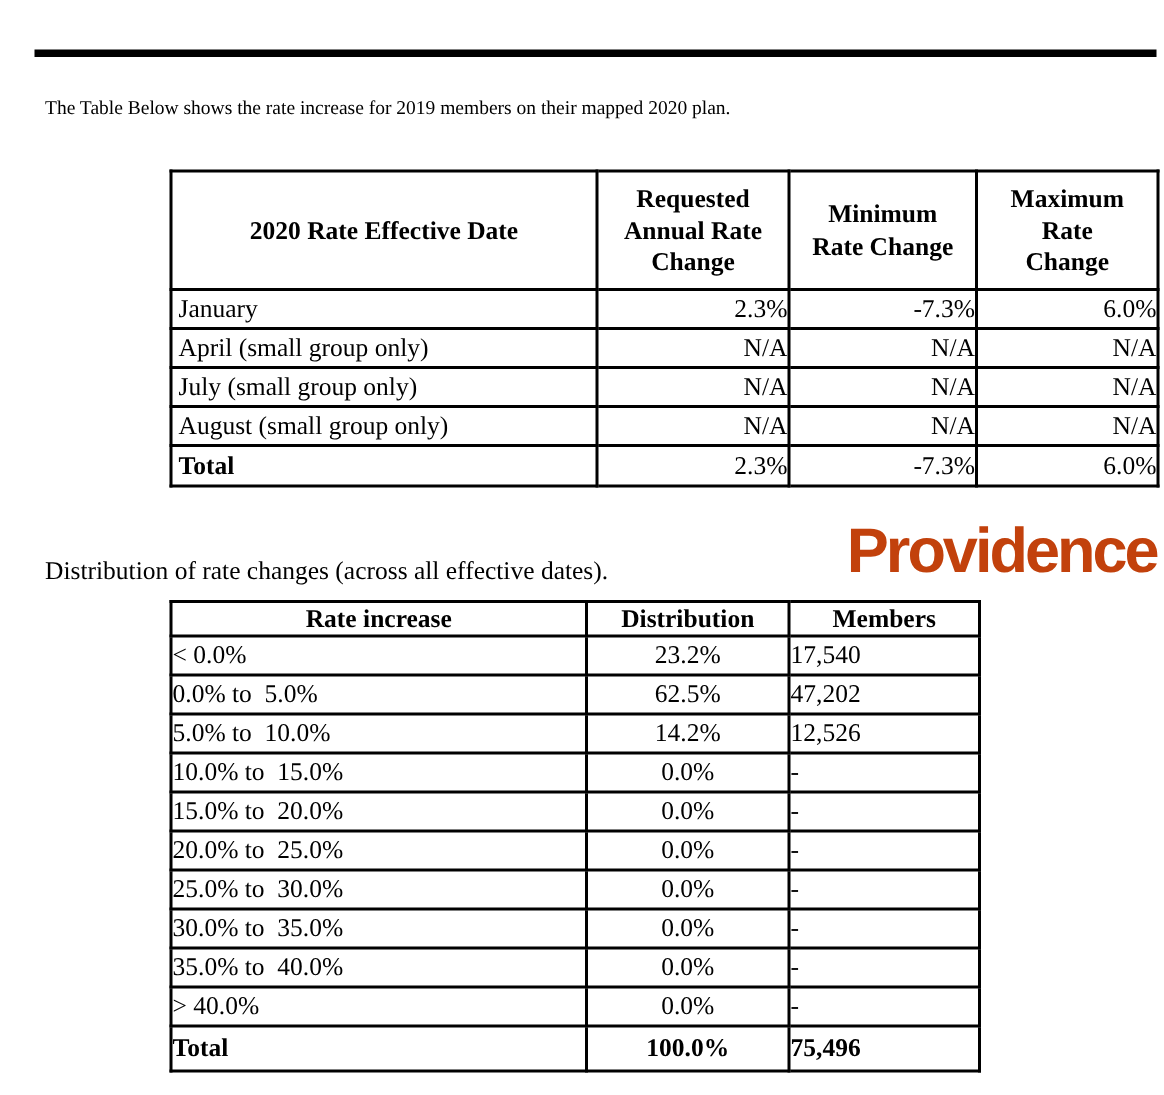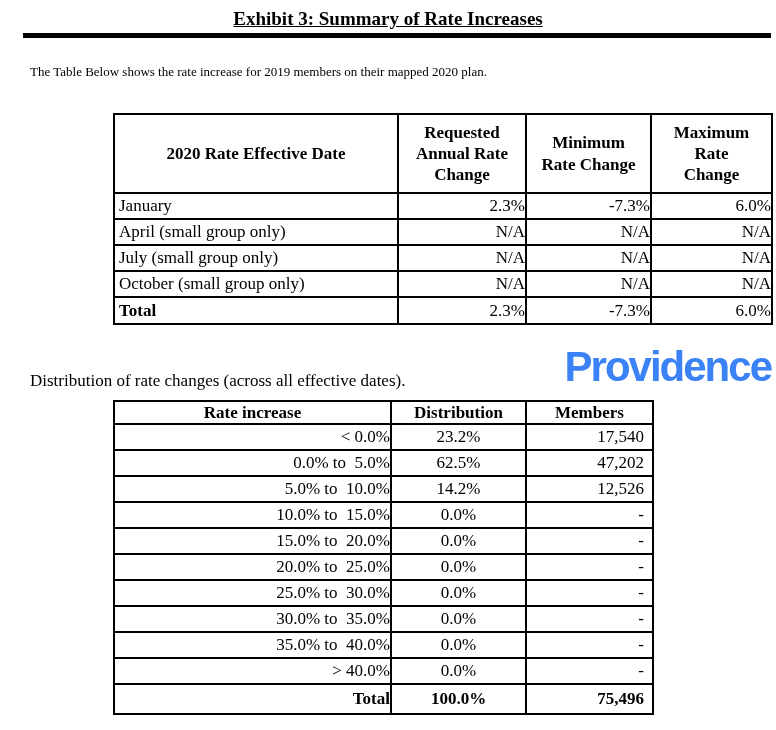--- a/index.html
+++ b/index.html
@@ -29,33 +29,30 @@
   .caption-text{position:absolute;top:371px;left:30px;font-size:17px;white-space:nowrap;}
 
   .watermark{position:absolute;top:346px;right:5px;
              font-family:"Liberation Sans",sans-serif;font-weight:bold;
              font-size:42px;line-height:1;letter-spacing:-2px;color:#ee1c25;white-space:nowrap;}
 
   .dist-table{position:absolute;left:113px;top:400px;width:539px;}
   .dist-table tr.hdr{height:14px;}
   .dist-table tr.data{height:26px;}
   .dist-table tr.total{height:30px;}
-  .dist-table td.range{text-align:right;white-space:pre;}
+  .dist-table td.range{text-align:left;white-space:pre;}
   .dist-table td.dist{text-align:center;}
-  .dist-table td.mem{text-align:right;padding-right:8px;}
+  .dist-table td.mem{text-align:left;padding-right:8px;}
   .b{font-weight:bold;}
 </style>
 </head>
 <body>
 
 <div class="page">
 
-  <div class="doc-title">
-    <span class="u">Exhibit 3: Summary of Rate Increases</span>
-  </div>
 
   <div class="thick-rule"></div>
 
   <div class="intro-text">The Table Below shows the rate increase for 2019 members on their mapped 2020 plan.</div>
 
   <table class="rate-table">
     <colgroup>
       <col style="width:284px">
         <col style="width:128px">
         <col style="width:125px">
@@ -91,37 +88,37 @@
       <td class="num">N/A</td>
       <td class="num">N/A</td>
     </tr>
     <tr class="data">
       <td class="lbl">July (small group only)</td>
       <td class="num">N/A</td>
       <td class="num">N/A</td>
       <td class="num">N/A</td>
     </tr>
     <tr class="data">
-      <td class="lbl">October (small group only)</td>
+      <td class="lbl">August (small group only)</td>
       <td class="num">N/A</td>
       <td class="num">N/A</td>
       <td class="num">N/A</td>
     </tr>
     <tr class="total">
       <td class="lbl b">Total</td>
       <td class="num">2.3%</td>
       <td class="num">-7.3%</td>
       <td class="num">6.0%</td>
     </tr>
   </tbody>
     </table>
 
   <div class="caption-text">Distribution of rate changes (across all effective dates).</div>
 
-  <div class="watermark" style="color: #3b82f6;">Providence</div>
+  <div class="watermark" style="color: #c2410c;">Providence</div>
 
   <table class="dist-table">
     <colgroup>
       <col style="width:277px">
         <col style="width:135px">
         <col style="width:127px">
     </colgroup>
     <tbody>
         <tr class="hdr">
       <th>Rate increase</th>

